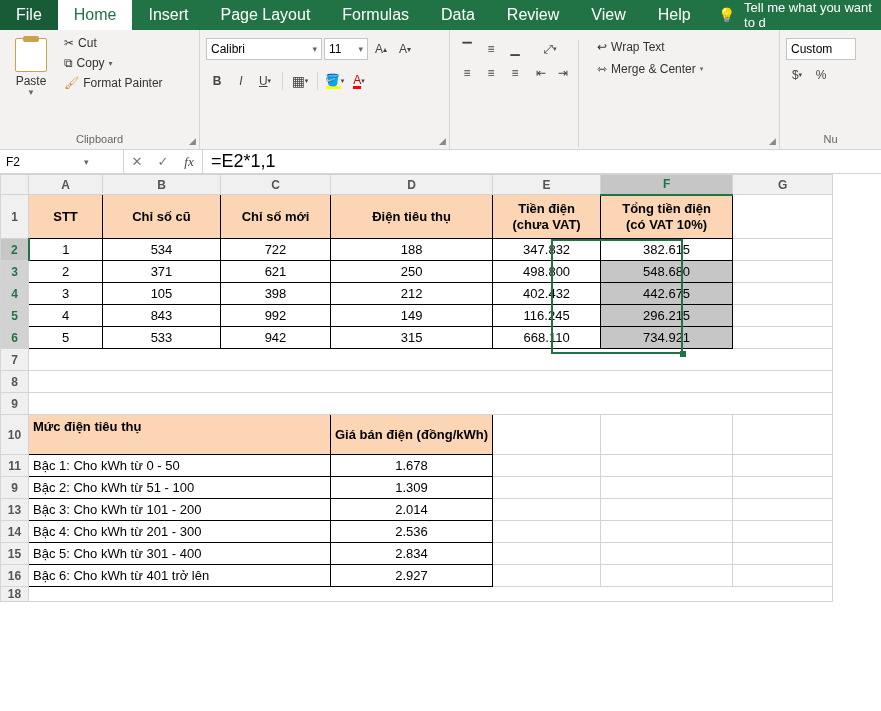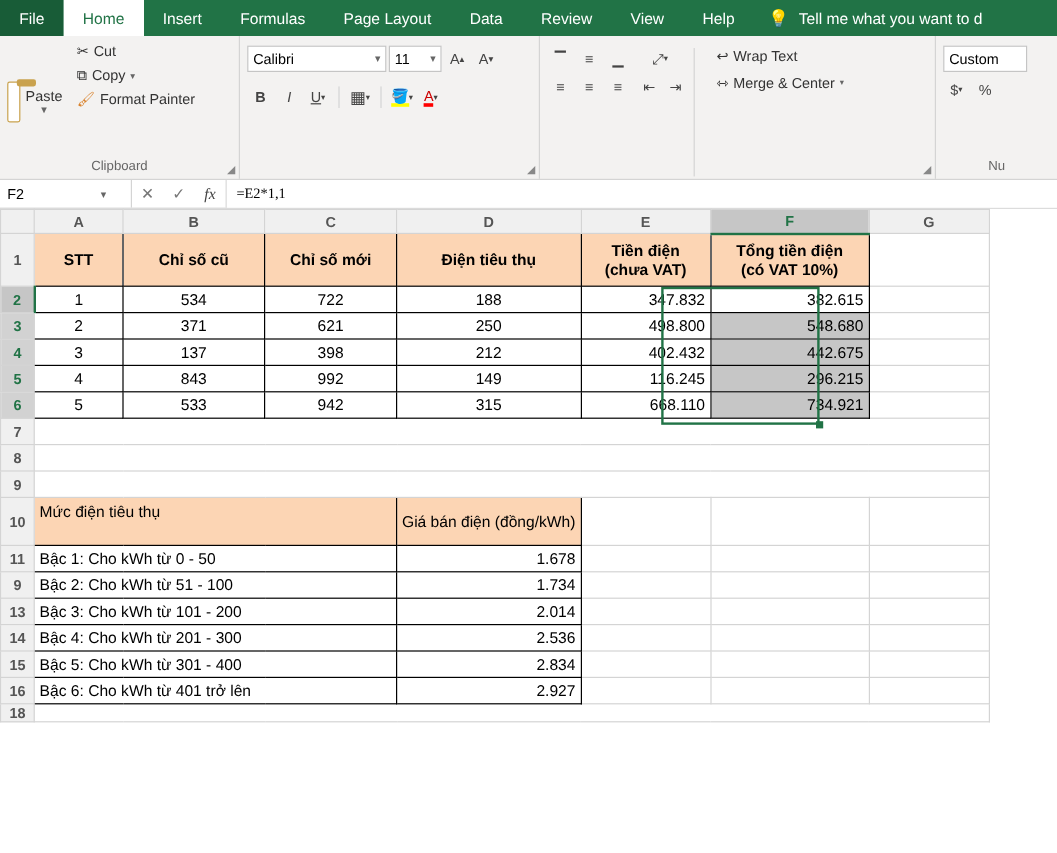--- a/index.html
+++ b/index.html
@@ -1,102 +1,102 @@
 <!DOCTYPE html>
 <html><head>
 <meta charset="utf-8">
 <style>
   * { box-sizing: border-box; margin: 0; padding: 0; }
   body { font-family: "Segoe UI", Arial, sans-serif; font-size: 12px; background: #fff; overflow: hidden; width: 881px; height: 711px; }
 
   
   .tabs { display: flex; align-items: stretch; background: #217346; color: #fff; height: 30px; }
-  .tab { padding: 0 16px; display: flex; align-items: center; font-size: 13px; cursor: pointer; }
+  .tab { padding: 0 16px; display: flex; align-items: center; font-size: 16px; cursor: pointer; }
   .tab.file { background: #185c37; }
   .tab.active { background: #fff; color: #217346; }
   .tellme { display: flex; align-items: center; gap: 8px; padding-left: 12px; flex: 1; font-size: 13px; }
   .bulb { font-size: 14px; }
 
   
   .ribbon { display: flex; background: #f3f2f1; border-bottom: 1px solid #d4d4d4; height: 120px; }
   .group { border-right: 1px solid #d4d4d4; display: flex; flex-direction: column; justify-content: space-between; padding: 4px 6px 0 6px; position: relative;}
   .group-label { text-align: center; font-size: 11px; color: #666; padding: 2px 0 4px; }
   .group-corner { position:absolute; right:3px; bottom:3px; font-size:9px; color:#888;}
   .group-body { flex: 1; display: flex; }
   .btn { display: flex; align-items: center; gap: 4px; padding: 2px 4px; cursor: pointer; font-size: 12px; color:#333;}
   .vdiv { width:1px; background:#d4d4d4; margin:2px 4px;}
 
-  .paste-col { display:flex; flex-direction:row; align-items:center; justify-content:flex-start; width:50px; padding-top:4px;text-align:right;}
+  .paste-col { display:flex; flex-direction:column; align-items:center; justify-content:flex-start; width:50px; padding-top:4px;text-align:right;}
   .paste-icon { width:32px;height:34px;background:#fff;border:1px solid #c9a24e; border-radius:2px; position:relative;}
   .paste-icon::before{content:"";position:absolute;top:-3px;left:7px;width:16px;height:6px;background:#c9a24e;border-radius:2px;}
   .clip-right { display:flex;flex-direction:column; gap:2px; padding-left:4px;}
 
   .mini-select { height:22px; border:1px solid #c5c5c5; background:#fff; display:flex; align-items:center; padding:0 4px; font-size:12px;}
   .mini-select .caret{ margin-left:auto; font-size:9px; color:#666;}
   .font-row1{display:flex;gap:2px;margin-bottom:4px;}
   .font-row2{display:flex;gap:2px;}
   .sq{width:22px;height:22px;display:flex;align-items:center;justify-content:center;border:1px solid transparent;cursor:pointer;color:#444;}
 
   .align-grid{display:grid;grid-template-columns:repeat(3,22px);grid-auto-rows:22px;gap:2px;}
   .align-col2{display:flex;flex-direction:column;gap:2px;margin-left:4px;}
   .wrap-col{display:flex;flex-direction:column;gap:4px;margin-left:10px;}
 
   .num-group .mini-select{width:70px;}
   .num-row2{display:flex;gap:2px;margin-top:4px;}
 
   
   .fbar { display:flex; align-items:stretch; border-bottom:1px solid #d4d4d4; height:24px; background:#fff;}
-  .namebox { width:110px; border-right:1px solid #d4d4d4; display:flex; align-items:center;}
+  .namebox { width:124px; border-right:1px solid #d4d4d4; display:flex; align-items:center;}
   .namebox input{border:none;width:80px;padding-left:6px;font-size:12px;outline:none;}
   .namebox .caret{font-size:9px;color:#666;padding:0 4px;}
   .fx-btns{display:flex;align-items:center;border-right:1px solid #d4d4d4;}
   .fx-btns span{width:26px;text-align:center;color:#777;cursor:pointer;font-size:13px;}
   .fx-btns .fx{font-style:italic;font-family:"Times New Roman",serif;color:#444;}
-  .formula-input{flex:1;border:none;padding-left:8px;font-size:12px;outline:none;font-family:Liberation Serif, serif;}
+  .formula-input{flex:1;border:none;padding-left:8px;font-size:18px;outline:none;}
 
   
   .grid-wrap{position:relative;}
   table.sheet{border-collapse:collapse;table-layout:fixed;}
   .colhdr, .rowhdr, .corner { background:#f0f0f0; border:1px solid #d4d4d4; text-align:center; font-size:12px; color:#555;}
   .corner{width:28px;height:20px;}
   .colhdr{height:20px;}
   .rowhdr{width:28px;}
   td.cell{border:1px solid #d4d4d4;height:22px;padding:0 4px;font-size:13px;color:#000;background:#fff;white-space:nowrap;overflow:hidden;}
 
   
   .cw-A{width:74px;} .cw-B{width:118px;} .cw-C{width:110px;} .cw-D{width:112px;}
   .cw-E{width:108px;} .cw-F{width:132px;} .cw-G{width:100px;}
 
   
   .tbl-hdr { background:#fcd5b4 !important; font-weight:bold; text-align:center; border:1px solid #000 !important;}
   .tbl-cell{ border:1px solid #000 !important;}
   .tc{text-align:center;}
-  .tr{text-align:right;}
+  .tr{text-align:center;}
   .tl{text-align:left;}
   .sel { background:#c6c6c6 !important;}
   
   .colhdr.hl, .rowhdr.hl{ background:#d2d2d2; color:#217346;}
   .colhdr.hlstrong { background:#c6c6c6; color:#217346; border-bottom:2px solid #217346;}
   .rowhdr.hlstrong { background:#c6c6c6; color:#217346; border-right:2px solid #217346;}
 
-  .price-hdr{ background:#fcd5b4 !important; font-weight:normal; border:1px solid #000 !important;}
+  .price-hdr{ background:#fcd5b4 !important; font-weight:bold; border:1px solid #000 !important;}
   .price-cell{ border:1px solid #000 !important;}
 
   .sel-outline{position:absolute;border:2px solid #217346;pointer-events:none;}
   .sel-handle{position:absolute;width:6px;height:6px;background:#217346;pointer-events:none;}
 </style>
 </head>
 <body>
 
 <div class="tabs">
   <div class="tab file">File</div>
   <div class="tab active">Home</div>
   <div class="tab">Insert</div>
+  <div class="tab">Page Layout</div>
   <div class="tab">Formulas</div>
-  <div class="tab">Page Layout</div>
   <div class="tab">Data</div>
   <div class="tab">Review</div>
   <div class="tab">View</div>
   <div class="tab">Help</div>
   <div class="tellme">
     <span class="bulb">💡</span>
     <span>Tell me what you want to d</span>
   </div>
 </div>
 
@@ -289,21 +289,21 @@
     <td class="cell tbl-cell tc">371</td>
     <td class="cell tbl-cell tc">621</td>
     <td class="cell tbl-cell tc">250</td>
     <td class="cell tbl-cell tr">498.800</td>
     <td class="cell tbl-cell tr sel">548.680</td>
     <td class="cell"></td>
   </tr>
   <tr>
     <th class="rowhdr hl">4</th>
     <td class="cell tbl-cell tc">3</td>
-    <td class="cell tbl-cell tc">137</td>
+    <td class="cell tbl-cell tc">105</td>
     <td class="cell tbl-cell tc">398</td>
     <td class="cell tbl-cell tc">212</td>
     <td class="cell tbl-cell tr">402.432</td>
     <td class="cell tbl-cell tr sel">442.675</td>
     <td class="cell"></td>
   </tr>
   <tr>
     <th class="rowhdr hl">5</th>
     <td class="cell tbl-cell tc">4</td>
     <td class="cell tbl-cell tc">843</td>
@@ -350,21 +350,21 @@
     <th class="rowhdr">11</th>
     <td class="cell price-cell tl" colspan="3">Bậc 1: Cho kWh từ 0 - 50</td>
     <td class="cell price-cell tr">1.678</td>
     <td class="cell"></td>
           <td class="cell"></td>
           <td class="cell"></td>
   </tr>
   <tr>
     <th class="rowhdr">9</th>
     <td class="cell price-cell tl" colspan="3">Bậc 2: Cho kWh từ 51 - 100</td>
-    <td class="cell price-cell tr">1.734</td>
+    <td class="cell price-cell tr">1.309</td>
     <td class="cell"></td>
           <td class="cell"></td>
           <td class="cell"></td>
   </tr>
   <tr>
     <th class="rowhdr">13</th>
     <td class="cell price-cell tl" colspan="3">Bậc 3: Cho kWh từ 101 - 200</td>
     <td class="cell price-cell tr">2.014</td>
     <td class="cell"></td>
           <td class="cell"></td>

